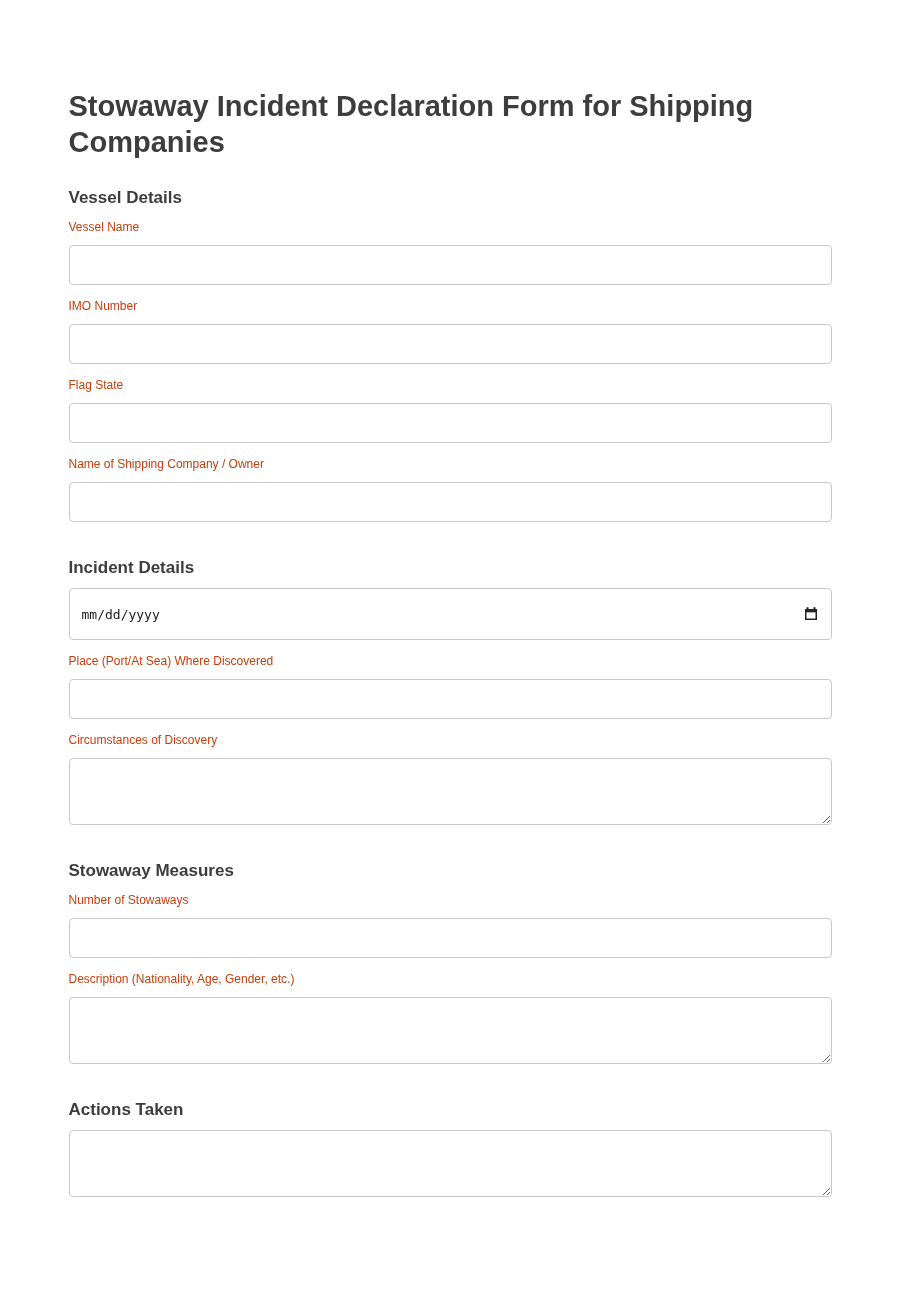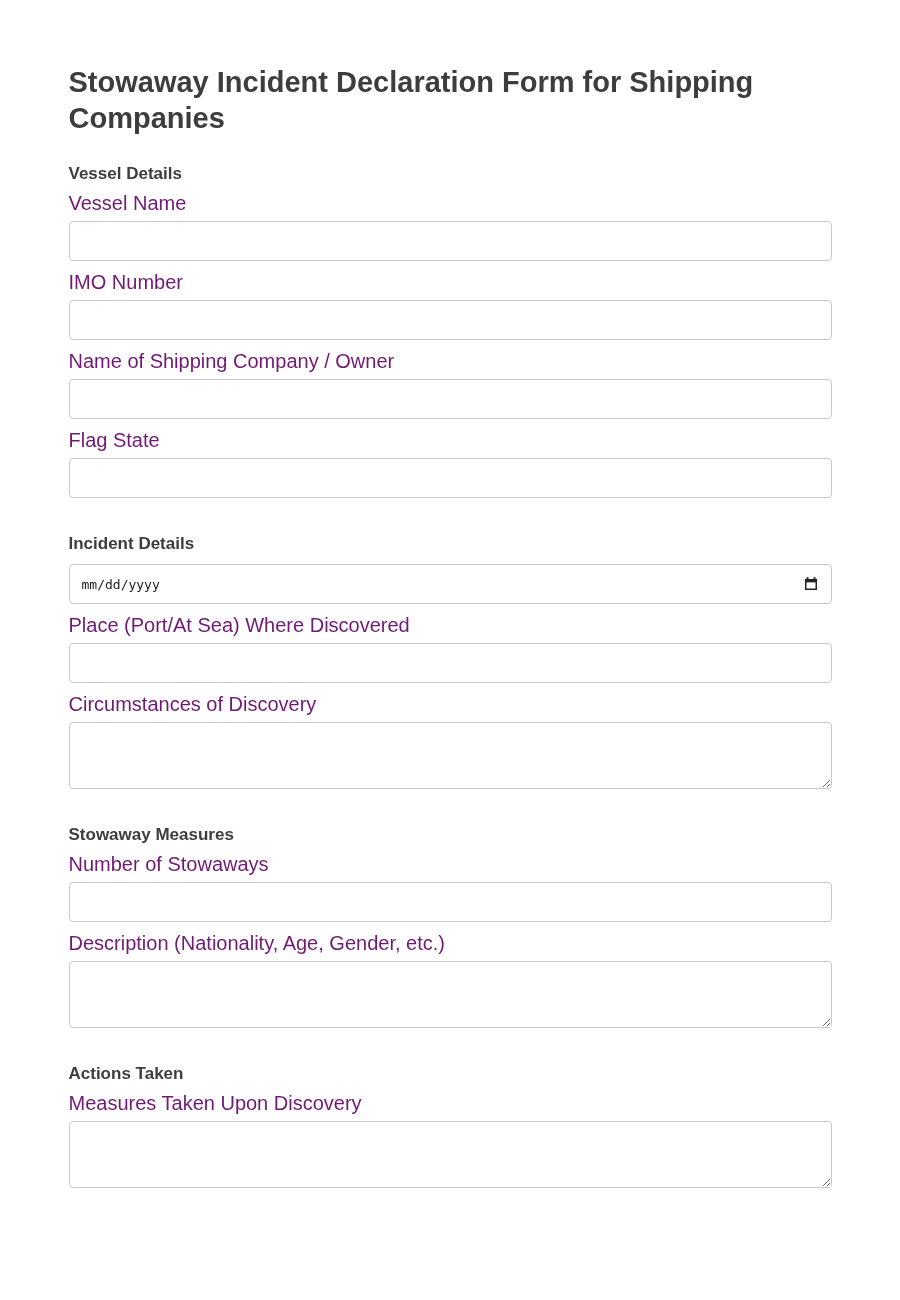--- a/index.html
+++ b/index.html
@@ -7,44 +7,44 @@
     padding: 0;
     background: #ffffff;
     width: 900px;
     height: 1300px;
     overflow: hidden;
     font-family: "Liberation Sans", "DejaVu Sans", sans-serif;
   }
   .page {
     width: 763px;
     margin: 0 auto;
-    padding-top: 64px;
+    padding-top: 88px;
   }
   h1.form-title {
     font-size: 29px;
     line-height: 36px;
     font-weight: bold;
     color: #3d3d3d;
     margin: 0 0 28px 0;
   }
   .form-section { margin-top: 36px; }
   .form-section.first { margin-top: 0; }
   h2.section-heading {
     font-size: 17px;
     line-height: 20px;
     font-weight: bold;
     color: #3d3d3d;
     margin: 0 0 10px 0;
   }
   .field { margin-bottom: 12px; }
   .field label {
     display: block;
-    font-size: 20px;
+    font-size: 12px;
     line-height: 18px;
-    color: #701a75;
+    color: #c2410c;
     margin-bottom: 9px;
   }
   .text-input {
     width: 100%;
     height: 40px;
     box-sizing: border-box;
     border: 1px solid #c9c9c9;
     border-radius: 4px;
     padding: 0 12px;
     font-family: inherit;
@@ -63,21 +63,21 @@
     font-family: inherit;
     font-size: 16px;
     color: #333333;
     background: #ffffff;
     outline: none;
     resize: both;
     display: block;
   }
   .date-input {
     width: 100%;
-    height: 40px;
+    height: 52px;
     box-sizing: border-box;
     border: 1px solid #c9c9c9;
     border-radius: 4px;
     padding: 0 12px;
     background: #ffffff;
     display: flex;
     align-items: center;
     justify-content: space-between;
     cursor: default;
     text-align: right;
@@ -108,26 +108,26 @@
       <label>Vessel Name</label>
       <input type="text" class="text-input" value="" style="">
     </div>
 
     <div class="field">
       <label>IMO Number</label>
       <input type="text" class="text-input" value="" style="">
     </div>
 
     <div class="field">
-      <label>Name of Shipping Company / Owner</label>
+      <label>Flag State</label>
       <input type="text" class="text-input" value="" style="">
     </div>
 
     <div class="field">
-      <label>Flag State</label>
+      <label>Name of Shipping Company / Owner</label>
       <input type="text" class="text-input" value="" style="">
     </div>
   </section>
 
   <section class="form-section">
     <h2 class="section-heading">Incident Details</h2>
 
     <div class="field">
       <div class="date-input">
         <span class="date-placeholder">mm/dd/yyyy</span>
@@ -163,18 +163,17 @@
     <div class="field">
       <label>Description (Nationality, Age, Gender, etc.)</label>
       <textarea class="text-area" style=""></textarea>
     </div>
   </section>
 
   <section class="form-section">
     <h2 class="section-heading">Actions Taken</h2>
 
     <div class="field">
-      <label>Measures Taken Upon Discovery</label>
       <textarea class="text-area" style=""></textarea>
     </div>
   </section>
 
 </div>
 
 </body></html>

